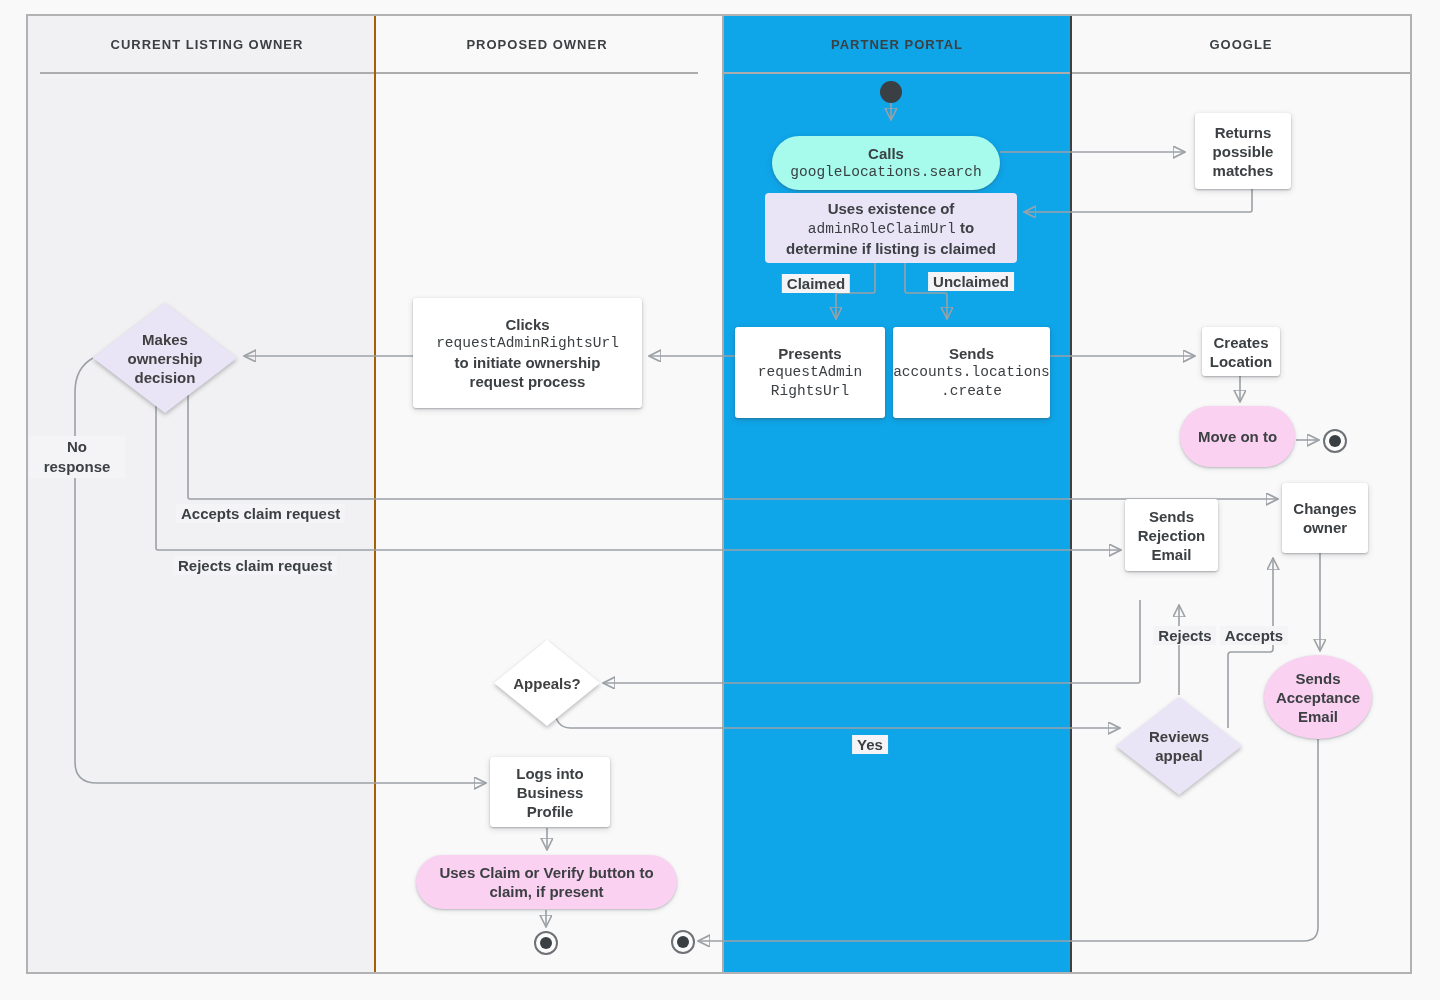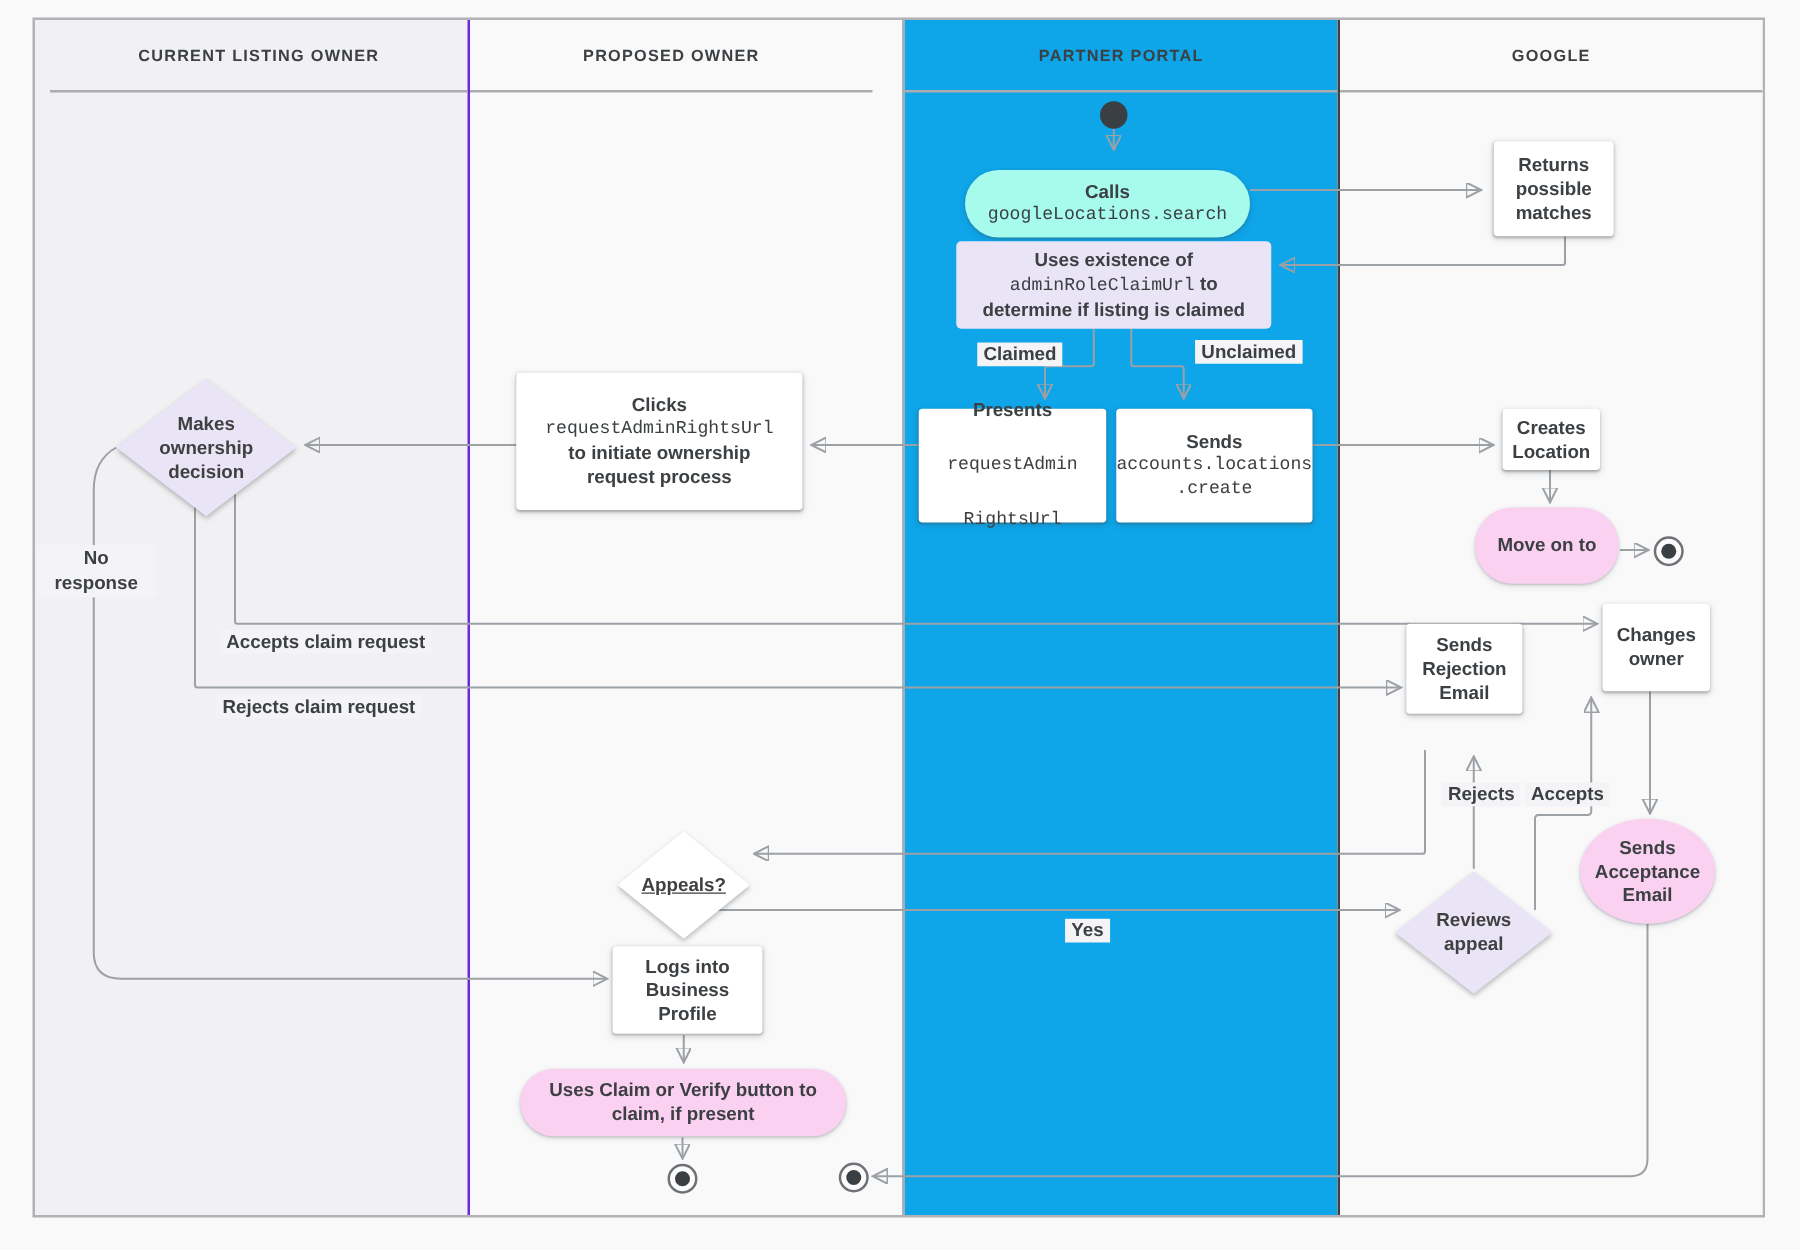--- a/index.html
+++ b/index.html
@@ -8,21 +8,21 @@
     background:#F9F9FA;
     font-family:"Liberation Sans",sans-serif;
     color:#3C4043;
   }
   
   .diagram{position:absolute;left:26px;top:14px;width:1386px;height:960px;border:2px solid #B2B2B5;box-sizing:border-box;}
   .lane{position:absolute;top:0;bottom:0;box-sizing:border-box;}
   .lane .hd{height:56px;border-bottom:2px solid #ACACAF;display:flex;align-items:center;justify-content:center;
             font-size:13px;font-weight:bold;letter-spacing:1px;color:#3C4043;}
   #lane1{left:0;width:346px;background:#F1F1F3;padding-left:12px;}
-  #lane2{left:346px;width:324px;background:#F9F9FA;border-left:2px solid #6d28d9;}
+  #lane2{left:346px;width:324px;background:#F9F9FA;border-left:2px solid #a16207;}
   #lane3{left:694px;width:348px;background:#0ea5e9;border-left:2px solid #ACACAF;}
   #lane4{left:1042px;width:340px;background:#F9F9FA;border-left:2px solid #404040;}
 
   
   svg.wires{position:absolute;left:0;top:0;z-index:1;pointer-events:none;}
   svg.wires path{fill:none;stroke:#9CA1A6;stroke-width:1.6;}
 
   
   .stage{position:absolute;left:0;top:0;width:1440px;height:1000px;z-index:2;}
   .node{position:absolute;display:flex;flex-direction:column;align-items:center;justify-content:center;
@@ -43,44 +43,44 @@
   .d-white{background:#FFFFFF;}
   .startnode{position:absolute;width:22px;height:22px;border-radius:50%;background:#3A3F44;}
   .endnode{position:absolute;width:24px;height:24px;border-radius:50%;border:2px solid #6E7175;
            background:#FBFBFC;box-sizing:border-box;display:flex;align-items:center;justify-content:center;}
   .endnode .dot{width:12px;height:12px;border-radius:50%;background:#3A3F44;}
 
   
   #n-calls{left:772px;top:125px;width:228px;height:54px;margin-top:11px;}
   #n-returns{left:1195px;top:113px;width:96px;height:76px;padding:4px;}
   #n-uses{left:765px;top:193px;width:252px;height:70px;}
-  #n-presents{left:735px;top:327px;width:150px;height:91px;gap:25px;}
+  #n-presents{left:735px;top:327px;width:150px;height:91px;}
   #n-sendscreate{left:893px;top:327px;width:157px;height:91px;}
   #n-clicks{left:413px;top:298px;width:229px;height:110px;}
   #n-creates{left:1202px;top:327px;width:78px;height:49px;}
   #n-moveon{left:1180px;top:406px;width:115px;height:61px;border-radius:30px;}
   #n-changes{left:1282px;top:483px;width:86px;height:70px;}
   #n-rejectionmail{left:1125px;top:499px;width:93px;height:72px;}
   #n-acceptmail{left:1264px;top:655px;width:108px;height:84px;border-radius:50%;}
   #n-logs{left:490px;top:757px;width:120px;height:70px;}
   #n-usesclaim{left:416px;top:855px;width:261px;height:54px;}
   #d-decision{left:93px;top:303px;width:144px;height:110px;}
-  #d-appeals{left:494px;top:665px;width:106px;height:86px;text-decoration:underline;}
+  #d-appeals{left:494px;top:640px;width:106px;height:86px;}
   #d-reviews{left:1116px;top:697px;width:126px;height:98px;}
   #n-start{left:880px;top:81px;}
   #n-end1{left:1323px;top:429px;}
   #n-end2{left:534px;top:931px;}
   #n-end3{left:671px;top:930px;}
 
   
   .elabel{position:absolute;z-index:3;font-size:15px;font-weight:bold;color:#3C4043;
           background:#F4F4F6;padding:1px 5px;white-space:nowrap;}
   .ctr{transform:translateX(-50%);}
   #l-claimed{left:816px;top:274px;}
-  #l-unclaimed{left:971px;top:272px;margin-left:28px;}
+  #l-unclaimed{left:971px;top:272px;}
   #l-noresp{left:77px;top:436px;width:86px;white-space:normal;text-align:center;line-height:20px;}
   #l-acceptsclaim{left:176px;top:504px;}
   #l-rejectsclaim{left:173px;top:556px;}
   #l-rejects{left:1185px;top:626px;}
   #l-accepts{left:1254px;top:626px;}
   #l-yes{left:870px;top:735px;}
 </style>
 </head>
 <body>
 

